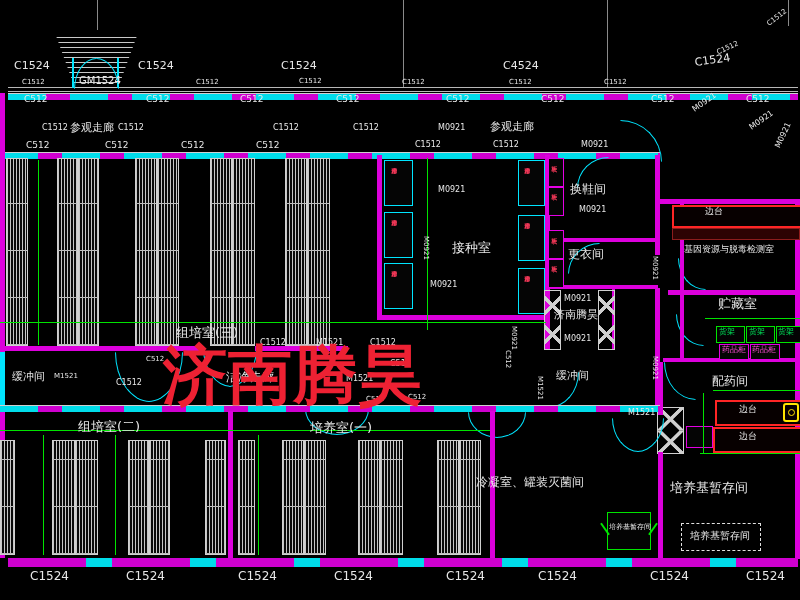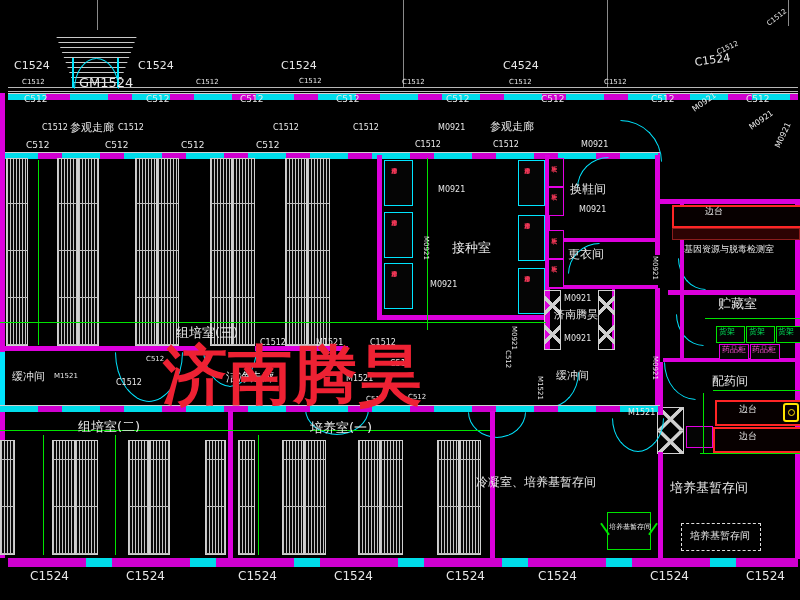--- a/index.html
+++ b/index.html
@@ -178,21 +178,21 @@
   <div class="band2" style="left:8px;top:558px;width:790px;height:9px;"></div>
 
   <div id="labels">
       <span class="ann" style="left: 14px; top: 60px; font-size: 11px;">C1524</span>
       <span class="ann" style="left: 138px; top: 60px; font-size: 11px;">C1524</span>
       <span class="ann" style="left: 281px; top: 60px; font-size: 11px;">C1524</span>
       <span class="ann" style="left: 486px; top: 60px; font-size: 11px; margin-left: 17px;">C4524</span>
       <span class="ann" style="left: 694px; top: 57px; font-size: 11px; transform: rotate(-8deg);">C1524</span>
       <span class="ann" style="left: 716px; top: 50px; font-size: 7px; transform: rotate(-25deg);">C1512</span>
       <span class="ann" style="left: 766px; top: 22px; font-size: 7px; transform: rotate(-38deg);">C1512</span>
-      <span class="ann" style="left: 79px; top: 76px; font-size: 13px;">GM1524</span>
+      <span class="ann" style="left: 79px; top: 76px; font-size: 10px;">GM1524</span>
       <span class="ann" style="left: 22px; top: 79px; font-size: 7px;">C1512</span>
       <span class="ann" style="left: 196px; top: 79px; font-size: 7px;">C1512</span>
       <span class="ann" style="left: 299px; top: 78px; font-size: 7px;">C1512</span>
       <span class="ann" style="left: 402px; top: 79px; font-size: 7px;">C1512</span>
       <span class="ann" style="left: 509px; top: 79px; font-size: 7px;">C1512</span>
       <span class="ann" style="left: 604px; top: 79px; font-size: 7px;">C1512</span>
       <span class="ann" style="left: 24px; top: 95px; font-size: 9px;">C512</span>
       <span class="ann" style="left: 146px; top: 95px; font-size: 9px;">C512</span>
       <span class="ann" style="left: 240px; top: 95px; font-size: 9px;">C512</span>
       <span class="ann" style="left: 336px; top: 95px; font-size: 9px;">C512</span>
@@ -266,21 +266,21 @@
       <span class="ann" style="left: 390px; top: 360px; font-size: 8px;">C512</span>
       <span class="ann" style="left: 504px; top: 350px; font-size: 7px; writing-mode: vertical-rl;">C512</span>
       <span class="ann" style="left: 510px; top: 326px; font-size: 7px; writing-mode: vertical-rl;">M0921</span>
       <span class="ann" style="left: 556px; top: 370px; font-size: 11px;">缓冲间</span>
       <span class="ann" style="left: 536px; top: 376px; font-size: 7px; writing-mode: vertical-rl;">M1521</span>
       <span class="ann" style="left: 628px; top: 409px; font-size: 8px;">M1521</span>
       <span class="ann" style="left: 366px; top: 396px; font-size: 7px;">C512</span>
       <span class="ann" style="left: 408px; top: 394px; font-size: 7px;">C512</span>
       <span class="ann" style="left: 78px; top: 420px; font-size: 13px;">组培室(二)</span>
       <span class="ann" style="left: 310px; top: 421px; font-size: 13px;">培养室(一)</span>
-      <span class="ann" style="left: 476px; top: 476px; font-size: 12px;">冷凝室、培养基暂存间</span>
+      <span class="ann" style="left: 476px; top: 476px; font-size: 12px;">冷凝室、罐装灭菌间</span>
       <span class="ann" style="left: 30px; top: 570px; font-size: 12px;">C1524</span>
       <span class="ann" style="left: 126px; top: 570px; font-size: 12px;">C1524</span>
       <span class="ann" style="left: 238px; top: 570px; font-size: 12px;">C1524</span>
       <span class="ann" style="left: 334px; top: 570px; font-size: 12px;">C1524</span>
       <span class="ann" style="left: 446px; top: 570px; font-size: 12px;">C1524</span>
       <span class="ann" style="left: 538px; top: 570px; font-size: 12px;">C1524</span>
       <span class="ann" style="left: 650px; top: 570px; font-size: 12px;">C1524</span>
       <span class="ann" style="left: 746px; top: 570px; font-size: 12px;">C1524</span>
     </div>
 

